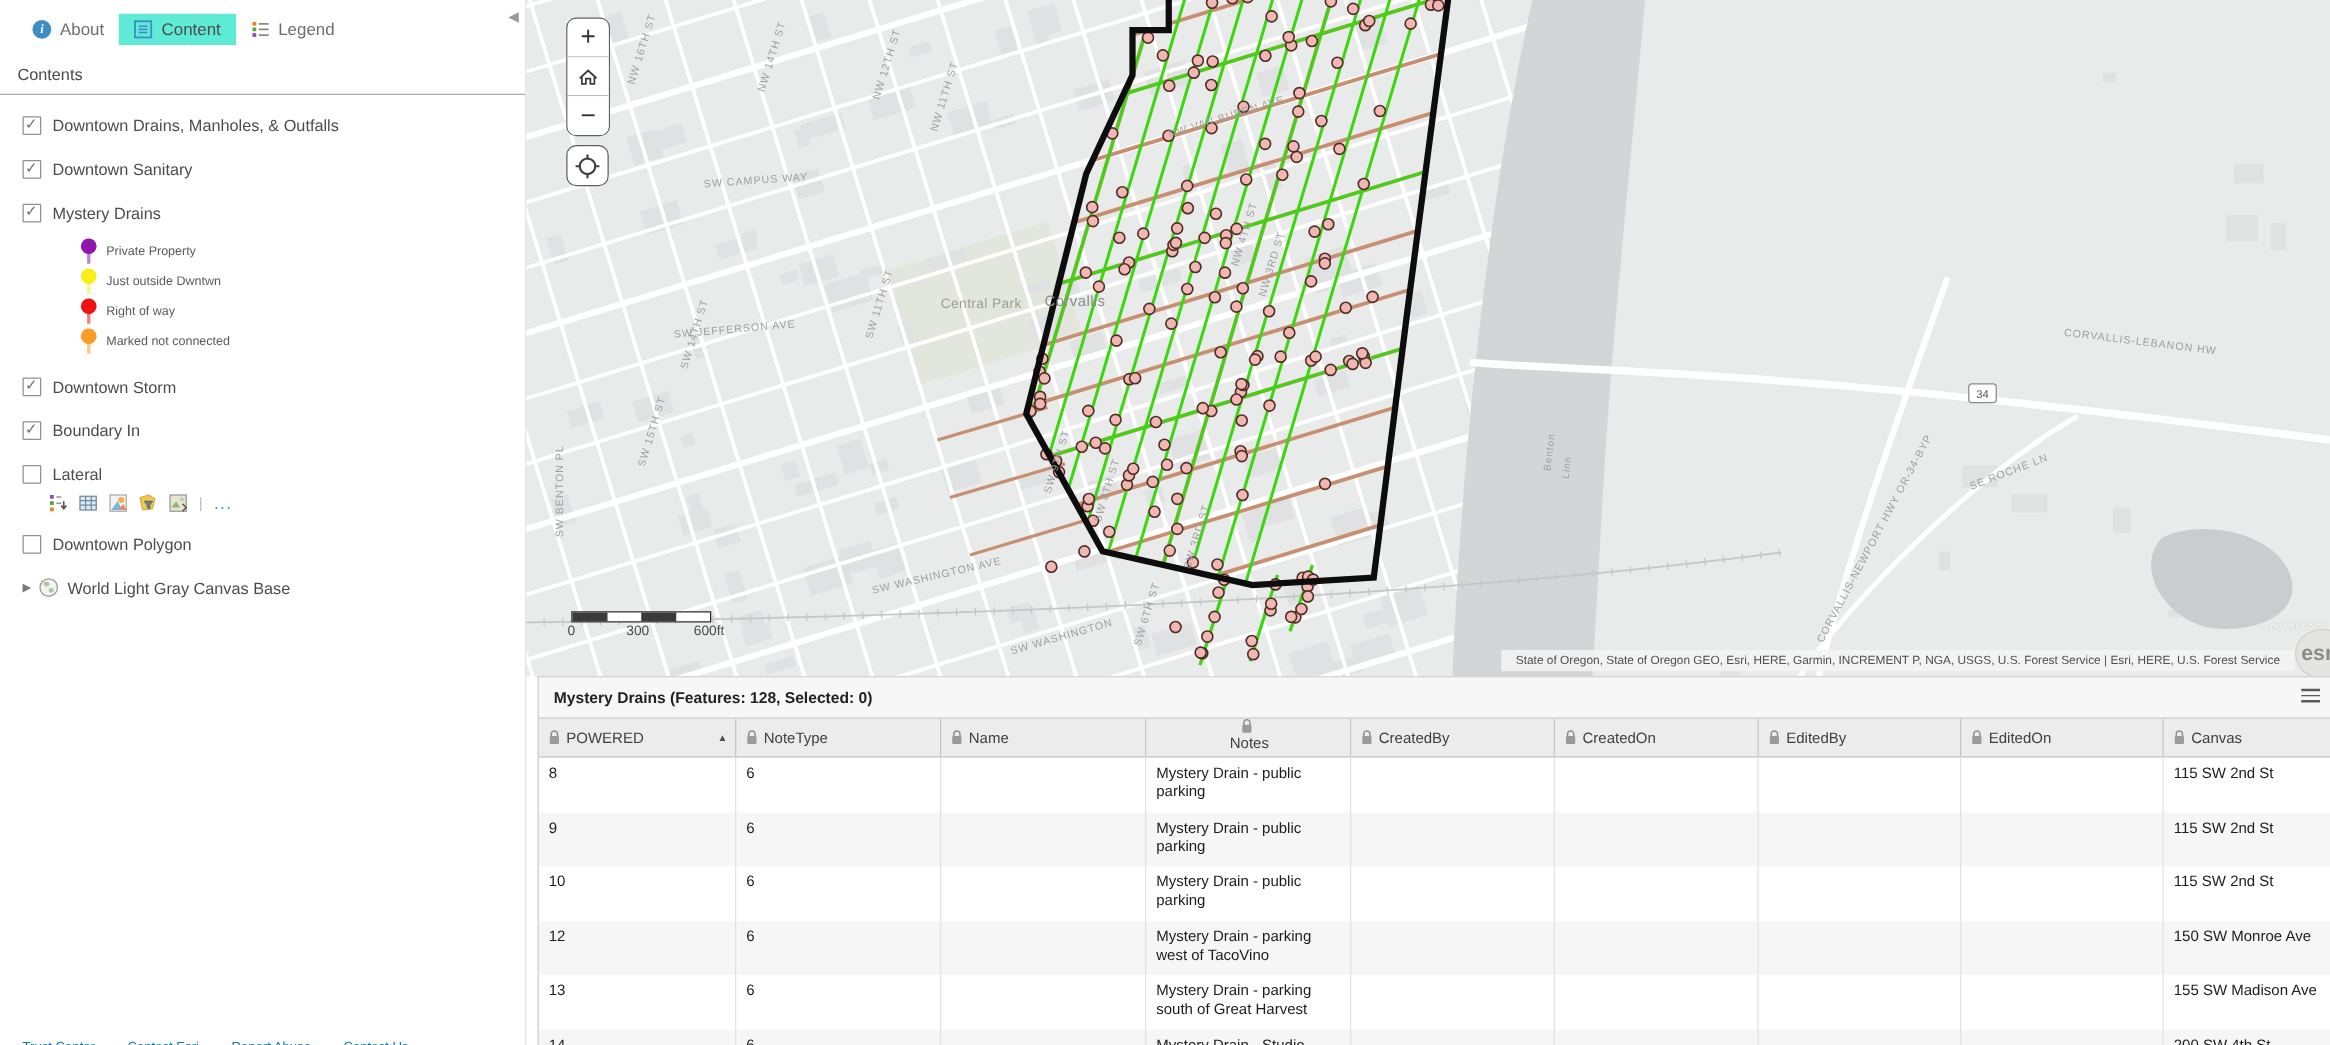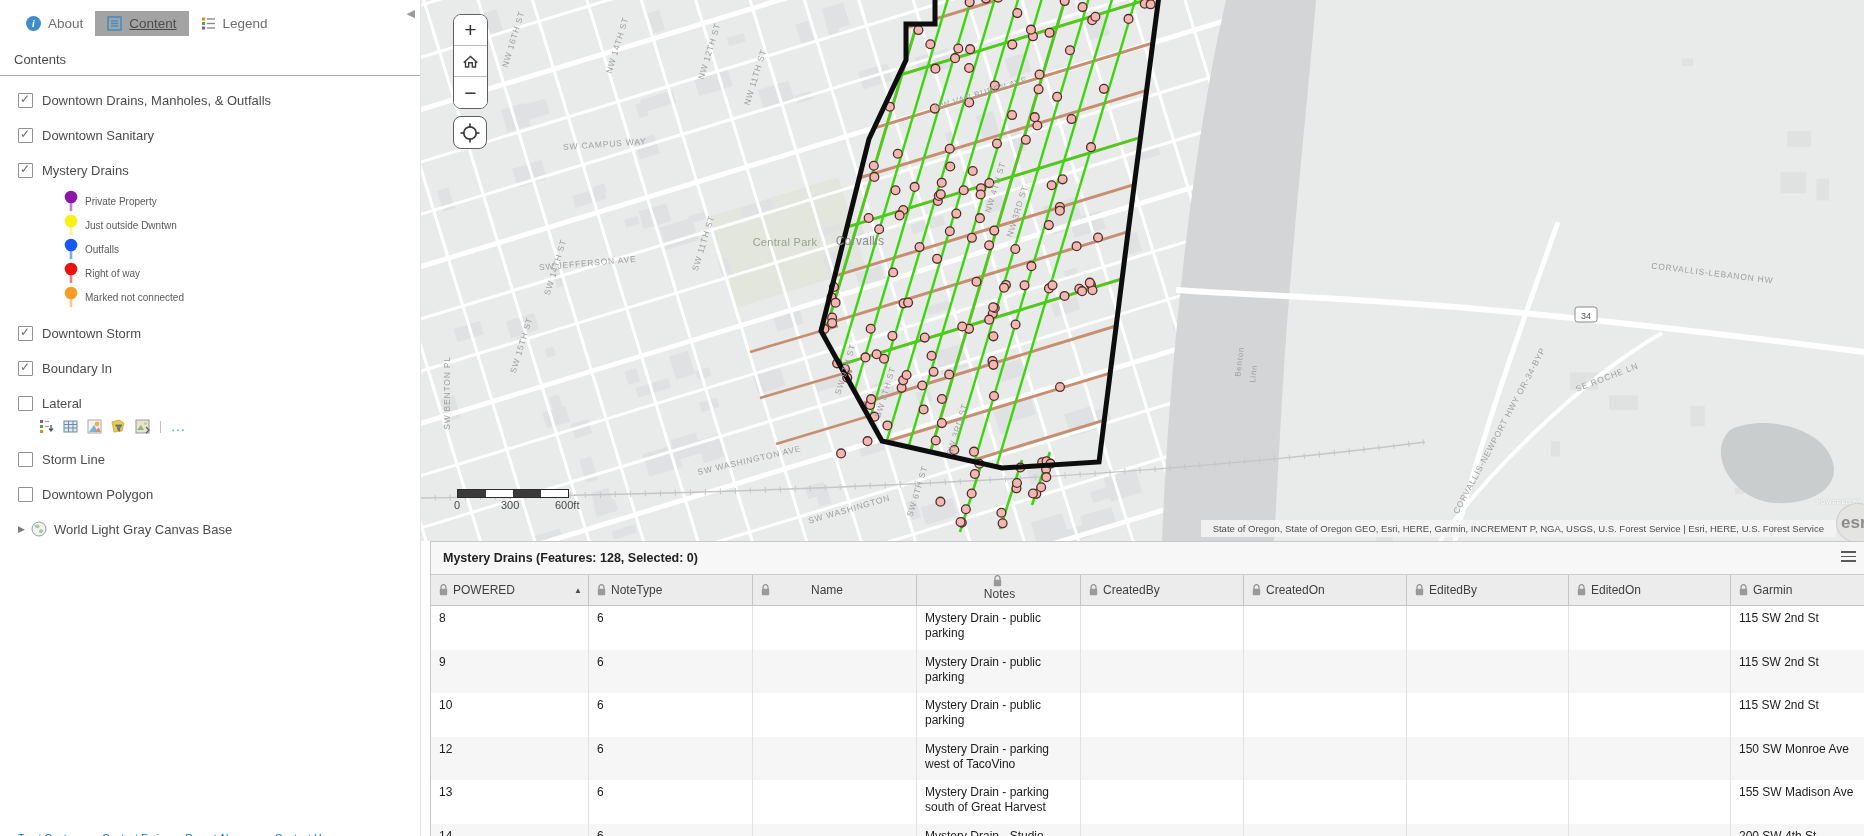--- a/index.html
+++ b/index.html
@@ -4,21 +4,21 @@
 <style>
   html,body{margin:0;padding:0;}
   body{width:1864px;height:836px;overflow:hidden;position:relative;background:#fff;
        font-family:"Liberation Sans",sans-serif;-webkit-font-smoothing:antialiased;}
   .app{position:absolute;inset:0;}
 
   
   .sidebar{position:absolute;left:0;top:0;width:420px;height:836px;background:#fff;border-right:1px solid #e3e3e3;z-index:5;}
   .tabs{position:relative;display:flex;align-items:center;padding:7px 0 0 14px;height:32px;}
   .tab{display:flex;align-items:center;gap:7px;padding:5px 12px;color:#6e6e6e;font-size:13.5px;cursor:pointer;}
-  .tab.active{background:#a3a3a3;color:#4c4c4c;text-decoration:underline;}
+  .tab.active{background:#5eead4;color:#4c4c4c;}
   .info-ic{width:15px;height:15px;border-radius:50%;background:#3f8dc6;color:#fff;font-size:10px;font-style:italic;font-weight:bold;
            display:flex;align-items:center;justify-content:center;font-family:"Liberation Serif",serif;}
   .collapse{position:absolute;right:5px;top:7px;color:#9a9a9a;font-size:11px;cursor:pointer;}
   .contents-h{margin:13px 0 0 14px;font-size:13px;color:#4a4a4a;}
   .divider{margin-top:8px;border-top:1px solid #ababab;width:420px;}
   #layer-list{margin-top:1px;}
   .layer-row{display:flex;align-items:center;margin:13px 0 0 18px;height:22px;}
   .cbx{width:13px;height:13px;border:1px solid #919191;border-radius:1px;margin-right:9px;position:relative;flex:0 0 auto;cursor:pointer;background:#fff;}
   .cbx.checked:after{content:"✓";position:absolute;left:1px;top:-2px;font-size:12px;color:#6d6d6d;}
   .lyr-label{font-size:13px;color:#4c4c4c;cursor:pointer;white-space:nowrap;}
@@ -136,29 +136,20 @@
               <svg width="14" height="23" viewBox="0 0 14 23">
                 <line x1="7" y1="11" x2="7" y2="21" stroke="#f9ee17" stroke-opacity="0.55" stroke-width="2.6"></line>
                 <circle cx="7" cy="7" r="6.3" fill="#f9ee17"></circle>
               </svg>
             </span>
             <span>Just outside Dwntwn</span>
           </div>
           <div class="legend-item">
             <span style="display: inline-flex;">
               <svg width="14" height="23" viewBox="0 0 14 23">
-                <line x1="7" y1="11" x2="7" y2="21" stroke="#1559f2" stroke-opacity="0.55" stroke-width="2.6"></line>
-                <circle cx="7" cy="7" r="6.3" fill="#1559f2"></circle>
-              </svg>
-            </span>
-            <span>Outfalls</span>
-          </div>
-          <div class="legend-item">
-            <span style="display: inline-flex;">
-              <svg width="14" height="23" viewBox="0 0 14 23">
                 <line x1="7" y1="11" x2="7" y2="21" stroke="#ee1111" stroke-opacity="0.55" stroke-width="2.6"></line>
                 <circle cx="7" cy="7" r="6.3" fill="#ee1111"></circle>
               </svg>
             </span>
             <span>Right of way</span>
           </div>
           <div class="legend-item">
             <span style="display: inline-flex;">
               <svg width="14" height="23" viewBox="0 0 14 23">
                 <line x1="7" y1="11" x2="7" y2="21" stroke="#fb9c27" stroke-opacity="0.55" stroke-width="2.6"></line>
@@ -217,24 +208,20 @@
           <span class="tool-ic">
             <svg width="15" height="15" viewBox="0 0 15 15">
               <rect x="1" y="1" width="13" height="13" fill="#e9e4d2" stroke="#999"></rect>
               <path d="M2 11 L6 6 L9 11 Z" fill="#8fba6d"></path>
               <circle cx="10.5" cy="4.5" r="1.6" fill="#b7d49a"></circle>
               <path d="M11 8 l3 3 -3 3" fill="none" stroke="#5a5a5a" stroke-width="1.2"></path>
             </svg>
           </span>
           <span class="sep">|</span>
           <span class="more">...</span>
-        </div>
-        <div class="layer-row">
-          <span class="cbx"></span>
-          <span class="lyr-label">Storm Line</span>
         </div>
         <div class="layer-row">
           <span class="cbx"></span>
           <span class="lyr-label">Downtown Polygon</span>
         </div>
         <div class="layer-row">
           <span class="bm-arrow">▶</span>
           <span style="display: inline-flex; margin-right: 7px;">
             <svg width="16" height="16" viewBox="0 0 16 16">
               <circle cx="8" cy="8" r="7" fill="#f2f2ef" stroke="#9a9a9a"></circle>
@@ -725,21 +712,21 @@
         </div>
         <div class="h-cell" style="width: 164px;">
           <span style="display: inline-flex;">
             <svg width="9" height="12" viewBox="0 0 9 12">
               <path d="M2 5 V3.2 A2.5 2.5 0 0 1 7 3.2 V5" fill="none" stroke="#8f8f8f" stroke-width="1.2"></path>
               <rect x="0.8" y="4.8" width="7.4" height="6.4" rx="1" fill="#9a9a9a"></rect>
             </svg>
           </span>
           <span>NoteType</span>
         </div>
-        <div class="h-cell" style="width: 164px; gap: 36px;">
+        <div class="h-cell" style="width: 164px;">
           <span style="display: inline-flex;">
             <svg width="9" height="12" viewBox="0 0 9 12">
               <path d="M2 5 V3.2 A2.5 2.5 0 0 1 7 3.2 V5" fill="none" stroke="#8f8f8f" stroke-width="1.2"></path>
               <rect x="0.8" y="4.8" width="7.4" height="6.4" rx="1" fill="#9a9a9a"></rect>
             </svg>
           </span>
           <span>Name</span>
         </div>
         <div class="h-cell" style="width: 164px; flex-direction: column;">
           <span style="display: inline-flex;">
@@ -786,21 +773,21 @@
           </span>
           <span>EditedOn</span>
         </div>
         <div class="h-cell" style="width: 170px;">
           <span style="display: inline-flex;">
             <svg width="9" height="12" viewBox="0 0 9 12">
               <path d="M2 5 V3.2 A2.5 2.5 0 0 1 7 3.2 V5" fill="none" stroke="#8f8f8f" stroke-width="1.2"></path>
               <rect x="0.8" y="4.8" width="7.4" height="6.4" rx="1" fill="#9a9a9a"></rect>
             </svg>
           </span>
-          <span>Garmin</span>
+          <span>Canvas</span>
         </div>
       </div>
     <div id="t-body">
         <div class="t-row">
           <div class="b-cell" style="width: 158px;">8</div>
           <div class="b-cell" style="width: 164px;">6</div>
           <div class="b-cell" style="width: 164px;"></div>
           <div class="b-cell" style="width: 164px;">Mystery Drain - public parking</div>
           <div class="b-cell" style="width: 163px;"></div>
           <div class="b-cell" style="width: 163px;"></div>

